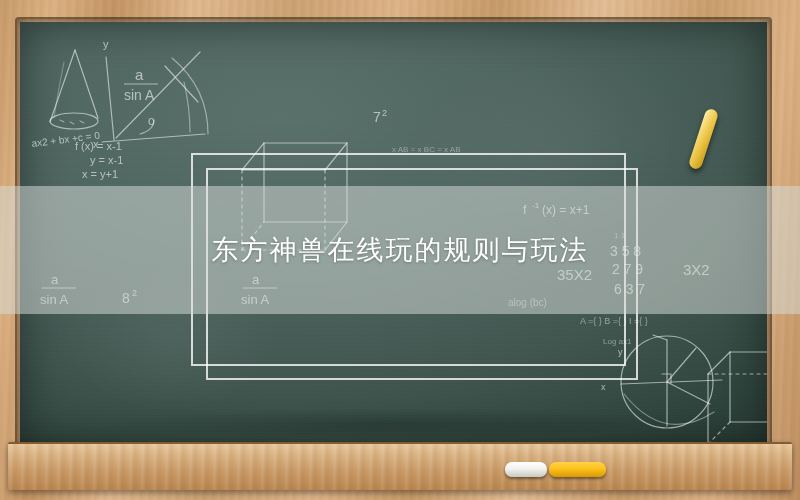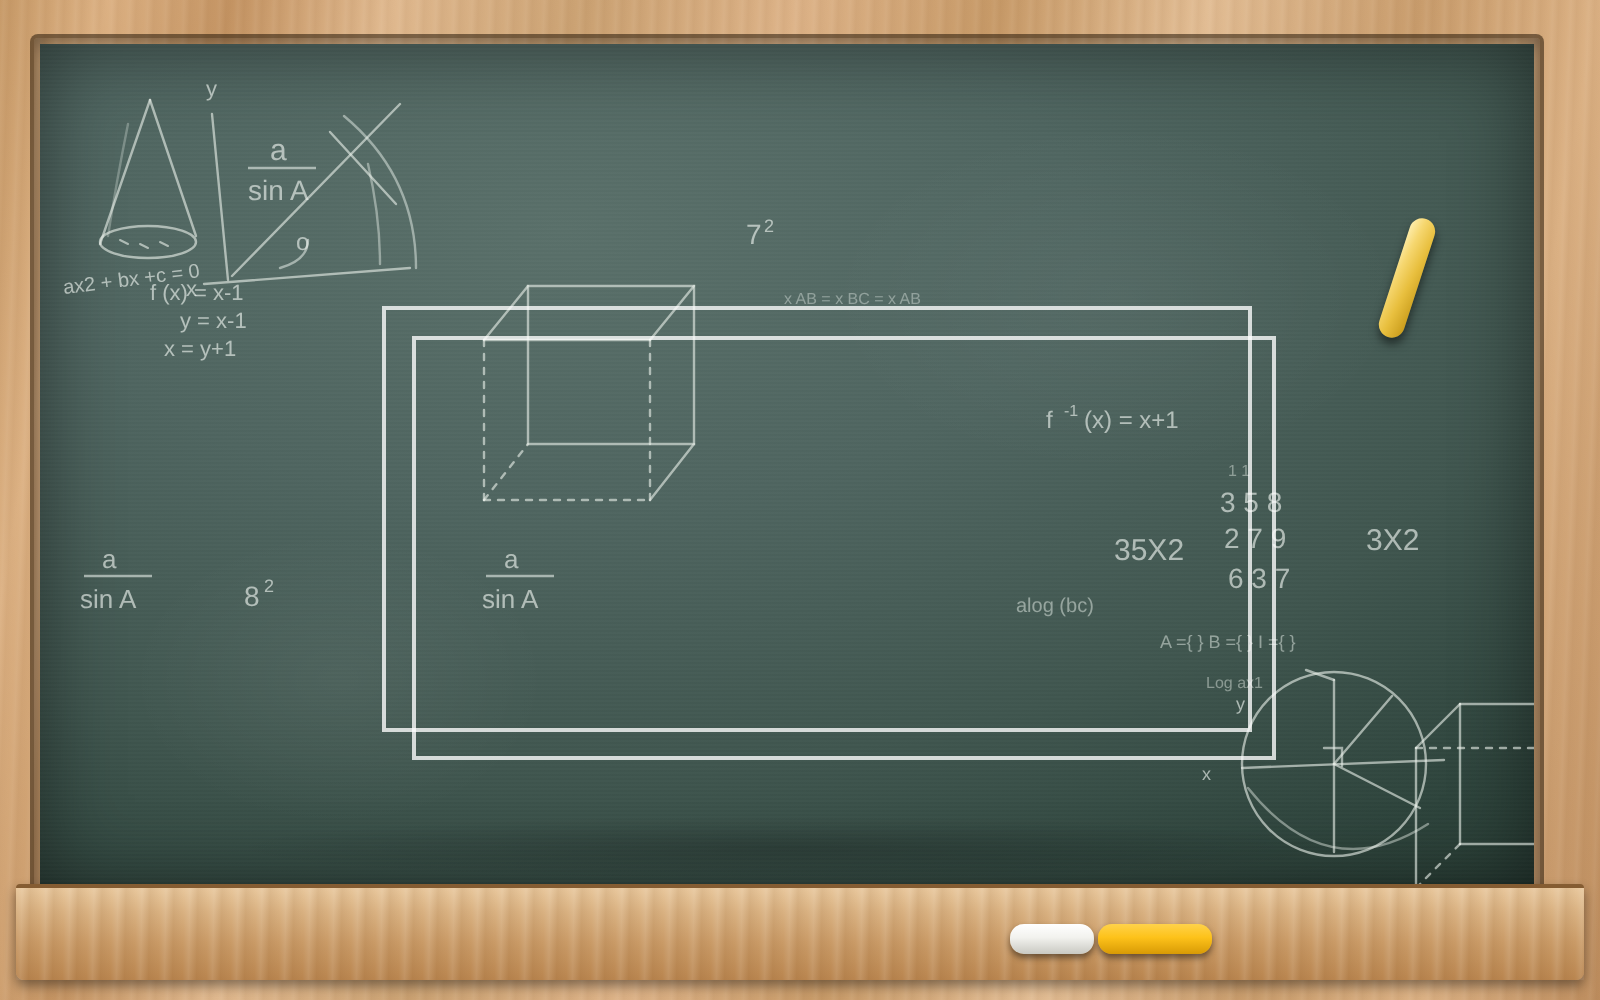--- a/index.html
+++ b/index.html
@@ -220,18 +220,21 @@
         </g>
       </svg>
     </div>
 
     <div class="chalk-stick"></div>
 
     <div class="rect rect-outer"></div>
     <div class="rect rect-inner"></div>
   </div>
 
+  <div class="banner">
+    <div class="banner-title">东方神兽在线玩的规则与玩法</div>
+  </div>
 
   <div class="ledge"></div>
   <div class="chalk chalk-white"></div>
   <div class="chalk chalk-yellow"></div>
 
 </div>
 
 </body></html>

